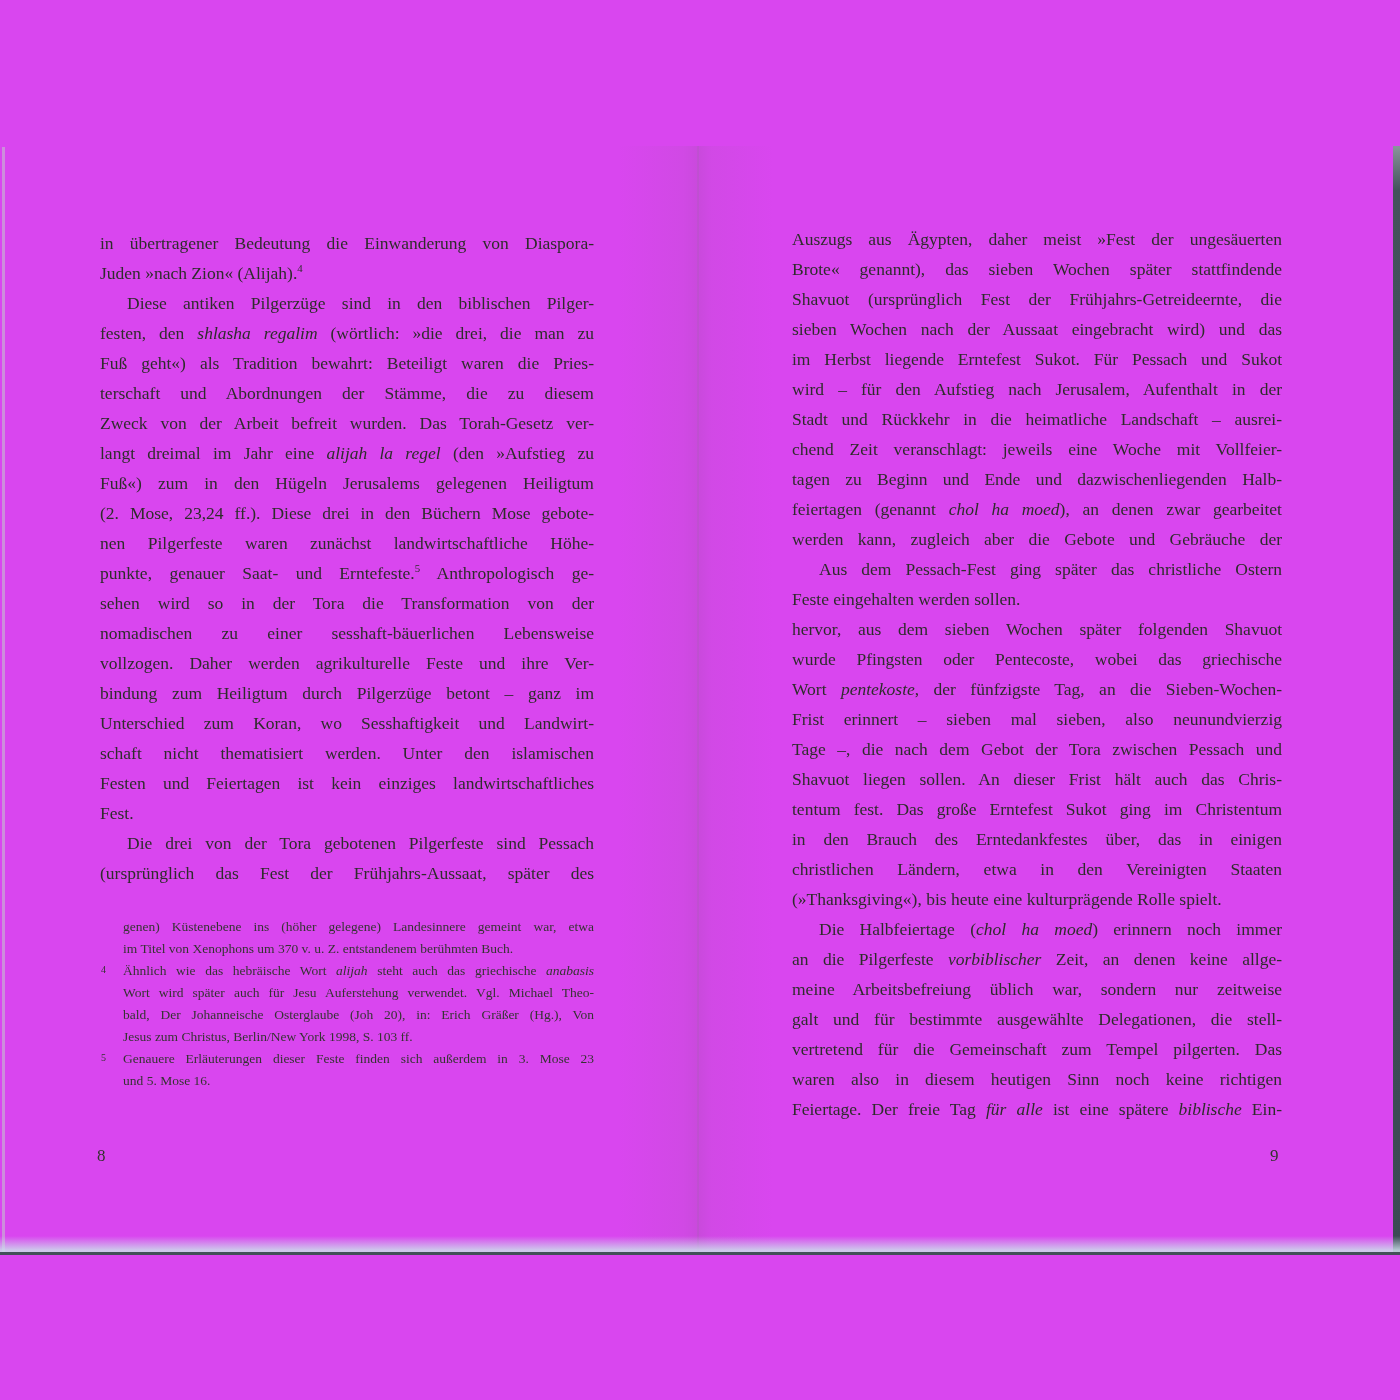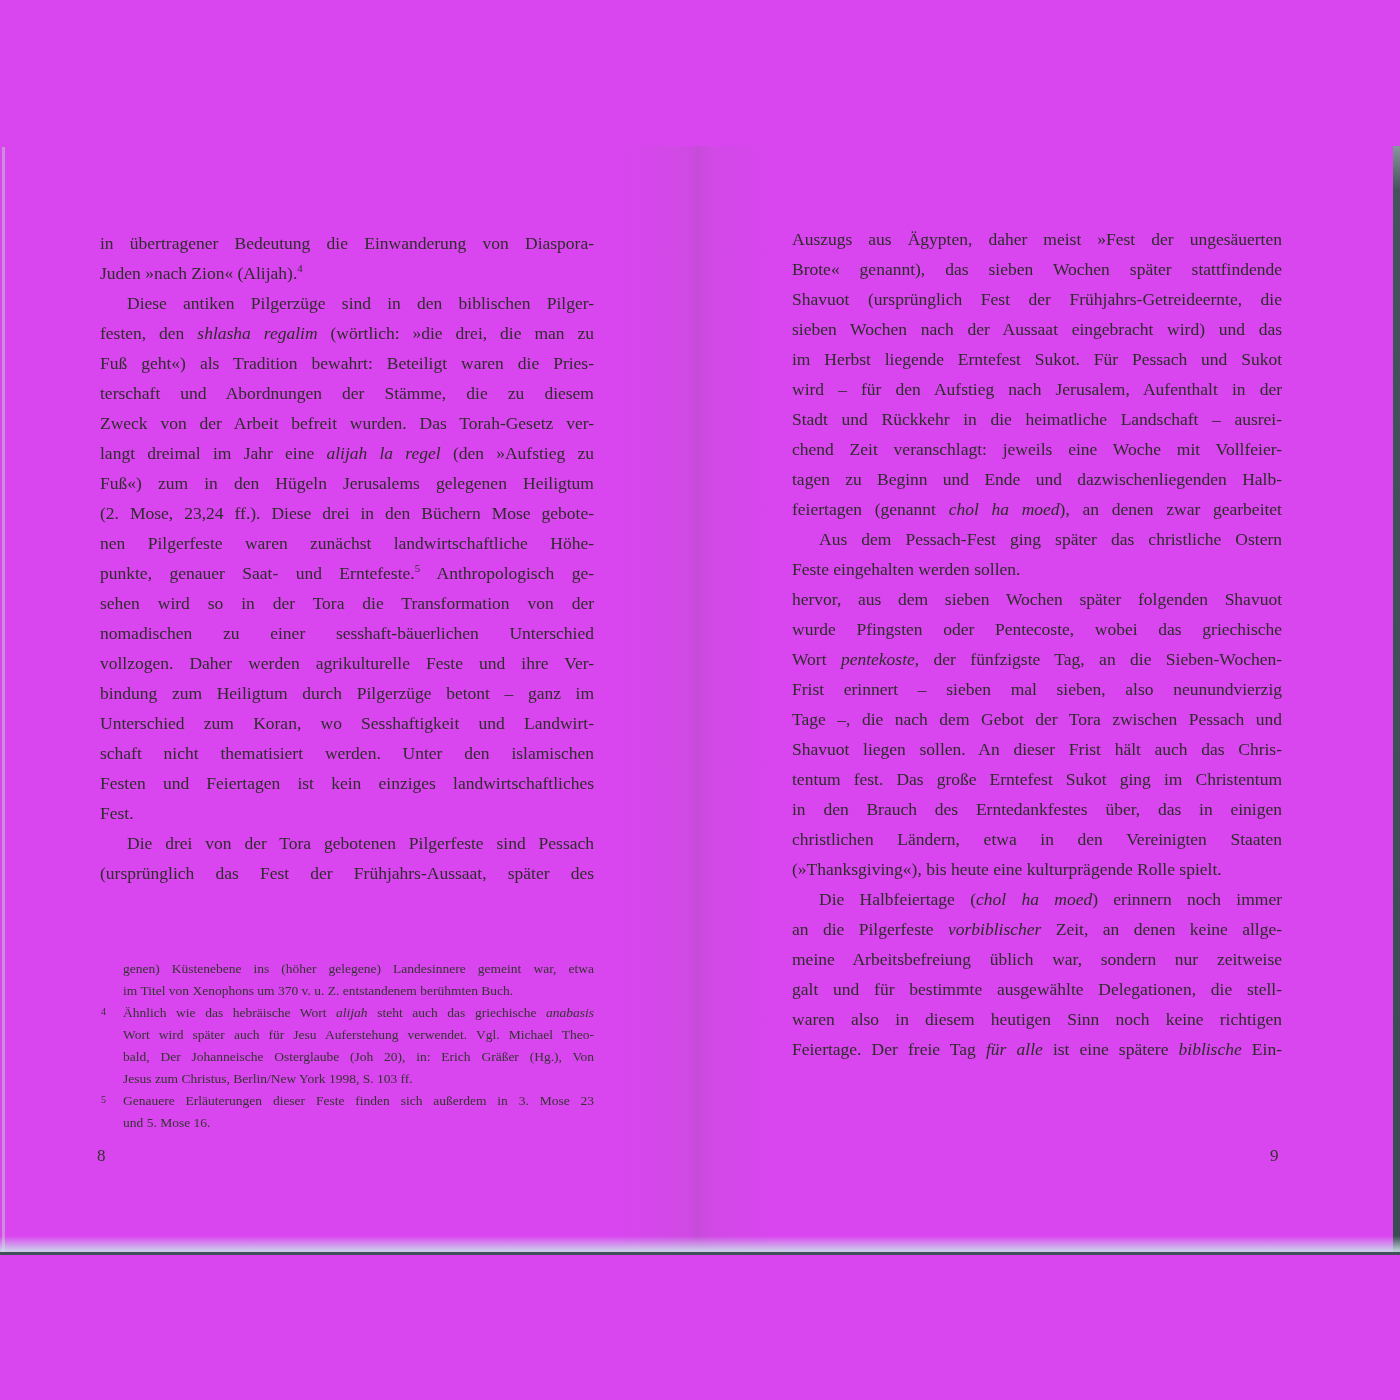--- a/index.html
+++ b/index.html
@@ -107,31 +107,31 @@
         <div class="line"><span>festen, den </span><em>shlasha regalim</em><span> (wörtlich: »die drei, die man zu</span></div>
         <div class="line"><span>Fuß geht«) als Tradition bewahrt: Beteiligt waren die Pries-</span></div>
         <div class="line"><span>terschaft und Abordnungen der Stämme, die zu diesem</span></div>
         <div class="line"><span>Zweck von der Arbeit befreit wurden. Das Torah-Gesetz ver-</span></div>
         <div class="line"><span>langt dreimal im Jahr eine </span><em>alijah la regel</em><span> (den »Aufstieg zu</span></div>
         <div class="line"><span>Fuß«) zum in den Hügeln Jerusalems gelegenen Heiligtum</span></div>
         <div class="line"><span>(2. Mose, 23,24 ff.). Diese drei in den Büchern Mose gebote-</span></div>
         <div class="line"><span>nen Pilgerfeste waren zunächst landwirtschaftliche Höhe-</span></div>
         <div class="line"><span>punkte, genauer Saat- und Erntefeste.</span><span class="sup">5</span><span> Anthropologisch ge-</span></div>
         <div class="line"><span>sehen wird so in der Tora die Transformation von der</span></div>
-        <div class="line"><span>nomadischen zu einer sesshaft-bäuerlichen Unterschied</span></div>
+        <div class="line"><span>nomadischen zu einer sesshaft-bäuerlichen Lebensweise</span></div>
         <div class="line"><span>vollzogen. Daher werden agrikulturelle Feste und ihre Ver-</span></div>
         <div class="line"><span>bindung zum Heiligtum durch Pilgerzüge betont – ganz im</span></div>
         <div class="line"><span>Unterschied zum Koran, wo Sesshaftigkeit und Landwirt-</span></div>
         <div class="line"><span>schaft nicht thematisiert werden. Unter den islamischen</span></div>
         <div class="line"><span>Festen und Feiertagen ist kein einziges landwirtschaftliches</span></div>
         <div class="line last"><span>Fest.</span></div>
         <div class="line indent"><span>Die drei von der Tora gebotenen Pilgerfeste sind Pessach</span></div>
         <div class="line"><span>(ursprünglich das Fest der Frühjahrs-Aussaat, später des</span></div>
       </div>
-    <div class="footnote-block" style="left:100px; top:958px; width:494px;font-family:Liberation Serif, serif;">
+    <div class="footnote-block" style="left:100px; top:916px; width:494px;font-family:Liberation Serif, serif;">
         <div class="line fn-line"><span>genen) Küstenebene ins (höher gelegene) Landesinnere gemeint war, etwa</span></div>
         <div class="line last fn-line"><span>im Titel von Xenophons um 370 v. u. Z. entstandenem berühmten Buch.</span></div>
         <div class="line fn-line"><span class="fn-marker">4</span><span>Ähnlich wie das hebräische Wort </span><em>alijah</em><span> steht auch das griechische </span><em>anabasis</em></div>
         <div class="line fn-line"><span>Wort wird später auch für Jesu Auferstehung verwendet. Vgl. Michael Theo-</span></div>
         <div class="line fn-line"><span>bald, Der Johanneische Osterglaube (Joh 20), in: Erich Gräßer (Hg.), Von</span></div>
         <div class="line last fn-line"><span>Jesus zum Christus, Berlin/New York 1998, S. 103 ff.</span></div>
         <div class="line fn-line"><span class="fn-marker">5</span><span>Genauere Erläuterungen dieser Feste finden sich außerdem in 3. Mose 23</span></div>
         <div class="line last fn-line"><span>und 5. Mose 16.</span></div>
       </div>
     <div class="page-number" style="left:97px; top:1146px;">8</div>
@@ -142,35 +142,37 @@
         <div class="line"><span>Auszugs aus Ägypten, daher meist »Fest der ungesäuerten</span></div>
         <div class="line"><span>Brote« genannt), das sieben Wochen später stattfindende</span></div>
         <div class="line"><span>Shavuot (ursprünglich Fest der Frühjahrs-Getreideernte, die</span></div>
         <div class="line"><span>sieben Wochen nach der Aussaat eingebracht wird) und das</span></div>
         <div class="line"><span>im Herbst liegende Erntefest Sukot. Für Pessach und Sukot</span></div>
         <div class="line"><span>wird – für den Aufstieg nach Jerusalem, Aufenthalt in der</span></div>
         <div class="line"><span>Stadt und Rückkehr in die heimatliche Landschaft – ausrei-</span></div>
         <div class="line"><span>chend Zeit veranschlagt: jeweils eine Woche mit Vollfeier-</span></div>
         <div class="line"><span>tagen zu Beginn und Ende und dazwischenliegenden Halb-</span></div>
         <div class="line"><span>feiertagen (genannt </span><em>chol ha moed</em><span>), an denen zwar gearbeitet</span></div>
+        <div class="line"><span>werden kann, zugleich aber die Gebote und Gebräuche der</span></div>
         <div class="line indent"><span>Aus dem Pessach-Fest ging später das christliche Ostern</span></div>
         <div class="line last"><span>Feste eingehalten werden sollen.</span></div>
         <div class="line"><span>hervor, aus dem sieben Wochen später folgenden Shavuot</span></div>
         <div class="line"><span>wurde Pfingsten oder Pentecoste, wobei das griechische</span></div>
         <div class="line"><span>Wort </span><em>pentekoste</em><span>, der fünfzigste Tag, an die Sieben-Wochen-</span></div>
         <div class="line"><span>Frist erinnert – sieben mal sieben, also neunundvierzig</span></div>
         <div class="line"><span>Tage –, die nach dem Gebot der Tora zwischen Pessach und</span></div>
         <div class="line"><span>Shavuot liegen sollen. An dieser Frist hält auch das Chris-</span></div>
         <div class="line"><span>tentum fest. Das große Erntefest Sukot ging im Christentum</span></div>
         <div class="line"><span>in den Brauch des Erntedankfestes über, das in einigen</span></div>
         <div class="line"><span>christlichen Ländern, etwa in den Vereinigten Staaten</span></div>
         <div class="line last"><span>(»Thanksgiving«), bis heute eine kulturprägende Rolle spielt.</span></div>
         <div class="line indent"><span>Die Halbfeiertage (</span><em>chol ha moed</em><span>) erinnern noch immer</span></div>
         <div class="line"><span>an die Pilgerfeste </span><em>vorbiblischer</em><span> Zeit, an denen keine allge-</span></div>
         <div class="line"><span>meine Arbeitsbefreiung üblich war, sondern nur zeitweise</span></div>
         <div class="line"><span>galt und für bestimmte ausgewählte Delegationen, die stell-</span></div>
+        <div class="line"><span>vertretend für die Gemeinschaft zum Tempel pilgerten. Das</span></div>
         <div class="line"><span>waren also in diesem heutigen Sinn noch keine richtigen</span></div>
         <div class="line"><span>Feiertage. Der freie Tag </span><em>für alle</em><span> ist eine spätere </span><em>biblische</em><span> Ein-</span></div>
       </div>
     <div class="page-number" style="left:1270px; top:1146px;">9</div>
   </div>
 
 </div>
 
 </body></html>

